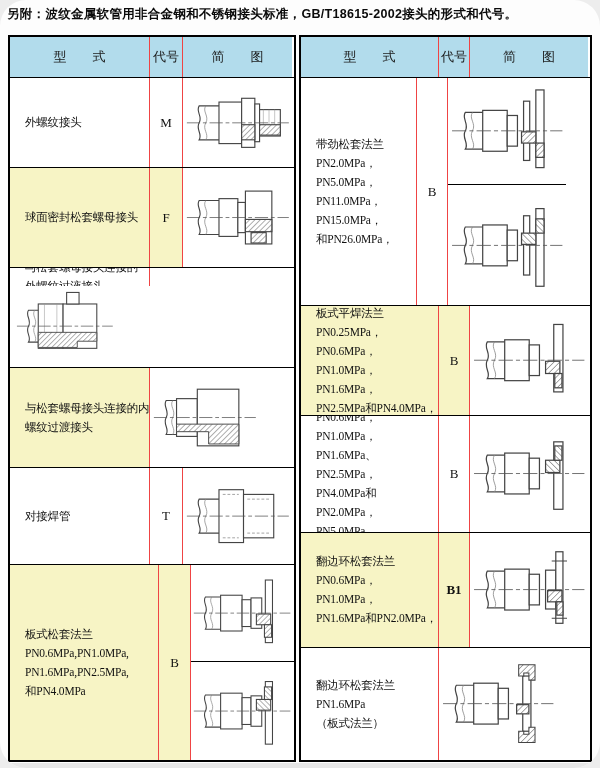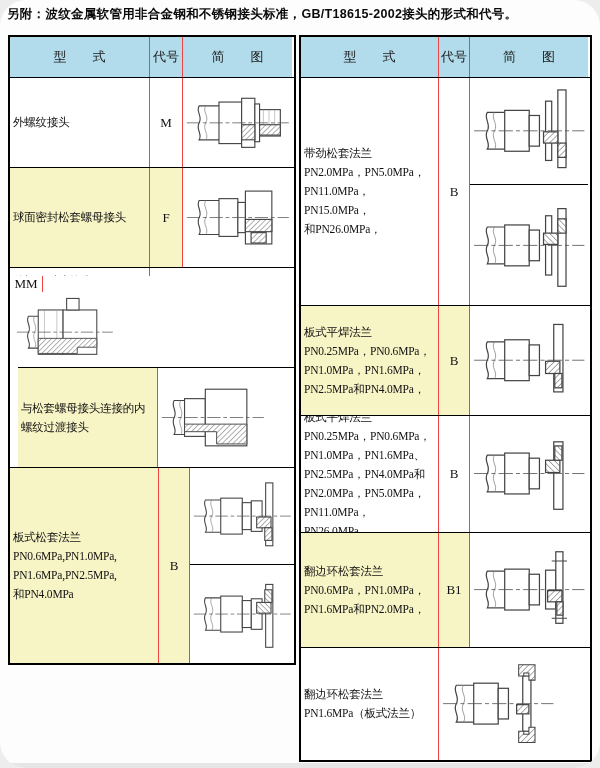--- a/index.html
+++ b/index.html
@@ -23,21 +23,21 @@
   .cell:last-child{border-right:none;}
   .hdr .cell{
     background:var(--blue,#b2dcec);
     display:flex;align-items:center;justify-content:center;
     font-family:"Liberation Serif","DejaVu Serif",serif;
     font-size:13px;color:#1a1a1a;
   }
   .type{
     font-family:"Liberation Serif","DejaVu Serif",serif;
     font-size:11.5px;line-height:19px;letter-spacing:-.2px;
-    padding:4px 3px;display:flex;flex-direction:column;justify-content:center;
+    padding:4px 15px;display:flex;flex-direction:column;justify-content:center;
     white-space:pre-line;word-break:keep-all;overflow:hidden;
   }
   .code{
     font-family:"Liberation Serif","DejaVu Serif",serif;
     font-size:13px;display:flex;align-items:center;justify-content:center;
   }
   .hl{background:var(--yellow,#f7f4c5) !important;}
   .diag{display:flex;flex-direction:column;padding:0;}
   .sub{flex:1 1 auto;display:flex;align-items:center;justify-content:center;border-top:1px solid #000;overflow:hidden;}
   .sub:first-child{border-top:none;}
@@ -101,21 +101,20 @@
               <rect x="64" y="45" width="28" height="13" fill="url(#p2)" stroke="#444" stroke-width="1.2"></rect>
               <rect x="70" y="59" width="16" height="11" fill="url(#p2)" stroke="#444" stroke-width="1.2"></rect>
               <line x1="2" y1="43" x2="110" y2="43" stroke="#555" stroke-width="0.8" stroke-dasharray="14 3 4 3"></line>
             </svg>
           </div>
         </div>
       </div>
       <div class="row" style="height: 100px; flex-direction: column;">
         <div class="cell type" style="width: 140px;">与松套螺母接头连接的
 外螺纹过液接头</div>
-        <div class="cell code" style="width: 33px;">MM</div>
         <div class="cell diag" style="width: 109px;">
           <div class="sub">
             <svg viewBox="0 0 112 86" preserveAspectRatio="xMidYMid meet" xmlns="http://www.w3.org/2000/svg">
               <defs>
                 <pattern id="p3" patternUnits="userSpaceOnUse" width="4" height="4" patternTransform="rotate(45)">
                   <rect width="4" height="4" fill="#fff"></rect>
                   <line x1="0" y1="0" x2="0" y2="4" stroke="#555" stroke-width="1"></line>
                 </pattern>
               </defs>
               <path d="M36 25 H15 C11 31 19 36 15 43 C11 50 19 55 15 61 H36" fill="#fff" stroke="#444" stroke-width="1.2"></path>
@@ -123,37 +122,59 @@
               <rect x="26" y="18" width="28" height="50" fill="#fff" stroke="#444" stroke-width="1.2"></rect>
               <rect x="54" y="18" width="38" height="50" fill="#fff" stroke="#444" stroke-width="1.2"></rect>
               <rect x="58" y="5" width="14" height="13" fill="#fff" stroke="#444" stroke-width="1.2"></rect>
               <path d="M33 18 V68 M47 18 V68" stroke="#999" stroke-width="0.6" fill="none"></path>
               <path d="M26 50 H92 V60 H70 V67 H26 Z" fill="url(#p3)" stroke="#444" stroke-width="1"></path>
               <line x1="2" y1="43" x2="110" y2="43" stroke="#555" stroke-width="0.8" stroke-dasharray="14 3 4 3"></line>
             </svg>
           </div>
         </div>
       </div>
-      <div class="row" style="height: 100px; margin-left: 8px;">
+      <div class="row" style="height: 100px;">
         <div class="cell type hl" style="width: 140px;">与松套螺母接头连接的内
 螺纹过渡接头</div>
         <div class="cell diag" style="width: 109px;">
           <div class="sub">
             <svg viewBox="0 0 112 86" preserveAspectRatio="xMidYMid meet" xmlns="http://www.w3.org/2000/svg">
               <defs>
                 <pattern id="p4" patternUnits="userSpaceOnUse" width="4" height="4" patternTransform="rotate(45)">
                   <rect width="4" height="4" fill="#fff"></rect>
                   <line x1="0" y1="0" x2="0" y2="4" stroke="#555" stroke-width="1"></line>
                 </pattern>
               </defs>
               <path d="M36 25 H15 C11 31 19 36 15 43 C11 50 19 55 15 61 H36" fill="#fff" stroke="#444" stroke-width="1.2"></path>
               <path d="M22 25 C18 31 26 36 22 43 C18 50 26 55 22 61" fill="none" stroke="#888" stroke-width="0.8"></path>
               <rect x="26" y="23" width="22" height="40" fill="#fff" stroke="#444" stroke-width="1.2"></rect>
               <rect x="48" y="13" width="44" height="60" fill="#fff" stroke="#444" stroke-width="1.2"></rect>
               <path d="M26 50 H92 V71 H60 V58 H26 Z" fill="url(#p4)" stroke="#444" stroke-width="1"></path>
+              <line x1="2" y1="43" x2="110" y2="43" stroke="#555" stroke-width="0.8" stroke-dasharray="14 3 4 3"></line>
+            </svg>
+          </div>
+        </div>
+      </div>
+      <div class="row" style="height: 97px;">
+        <div class="cell type" style="width: 140px;">对接焊管</div>
+        <div class="cell code" style="width: 33px;">T</div>
+        <div class="cell diag" style="width: 109px;">
+          <div class="sub">
+            <svg viewBox="0 0 112 86" preserveAspectRatio="xMidYMid meet" xmlns="http://www.w3.org/2000/svg">
+              <defs>
+                <pattern id="p5" patternUnits="userSpaceOnUse" width="4" height="4" patternTransform="rotate(45)">
+                  <rect width="4" height="4" fill="#fff"></rect>
+                  <line x1="0" y1="0" x2="0" y2="4" stroke="#555" stroke-width="1"></line>
+                </pattern>
+              </defs>
+              <path d="M36 25 H15 C11 31 19 36 15 43 C11 50 19 55 15 61 H36" fill="#fff" stroke="#444" stroke-width="1.2"></path>
+              <path d="M22 25 C18 31 26 36 22 43 C18 50 26 55 22 61" fill="none" stroke="#888" stroke-width="0.8"></path>
+              <rect x="36" y="15" width="26" height="56" fill="#fff" stroke="#444" stroke-width="1.2"></rect>
+              <rect x="62" y="20" width="32" height="46" fill="#fff" stroke="#444" stroke-width="1.2"></rect>
+              <path d="M40 20 H57 M40 66 H57 M66 25 H89 M66 61 H89" stroke="#888" stroke-width="0.8" stroke-dasharray="3 2" fill="none"></path>
               <line x1="2" y1="43" x2="110" y2="43" stroke="#555" stroke-width="0.8" stroke-dasharray="14 3 4 3"></line>
             </svg>
           </div>
         </div>
       </div>
       <div class="row" style="height: 196px;">
         <div class="cell type hl" style="width: 156px;">板式松套法兰
 PN0.6MPa,PN1.0MPa,
 PN1.6MPa,PN2.5MPa,
 和PN4.0MPa</div>
@@ -202,21 +223,21 @@
         </div>
       </div>
     </div>
   <div class="tbl" id="tbl-right" style="left:299px;width:293px;">
       <div class="row hdr" style="height: 40px;">
         <div class="cell" style="width: 138px;">型　　式</div>
         <div class="cell" style="width: 31px;">代号</div>
         <div class="cell" style="width: 118px;">简　　图</div>
       </div>
       <div class="row" style="height: 228px;">
-        <div class="cell type" style="width: 138px;">带劲松套法兰
+        <div class="cell type" style="width: 116px;">带劲松套法兰
 PN2.0MPa，PN5.0MPa，
 PN11.0MPa，PN15.0MPa，
 和PN26.0MPa，</div>
         <div class="cell code" style="width: 31px;">B</div>
         <div class="cell diag" style="width: 118px;">
           <div class="sub" style="flex: 0 0 106px;">
             <svg viewBox="0 0 112 86" preserveAspectRatio="xMidYMid meet" xmlns="http://www.w3.org/2000/svg">
               <defs>
                 <pattern id="p8" patternUnits="userSpaceOnUse" width="4" height="4" patternTransform="rotate(45)">
                   <rect width="4" height="4" fill="#fff"></rect>
@@ -312,21 +333,21 @@
               </g>
               <line x1="2" y1="43" x2="110" y2="43" stroke="#555" stroke-width="0.8" stroke-dasharray="14 3 4 3"></line>
             </svg>
           </div>
         </div>
       </div>
       <div class="row" style="height: 115px;">
         <div class="cell type hl" style="width: 138px;">翻边环松套法兰
 PN0.6MPa，PN1.0MPa，
 PN1.6MPa和PN2.0MPa，</div>
-        <div class="cell code hl" style="width: 31px;">B1</div>
+        <div class="cell code hl" style="width: 31px; font-weight: bold;">B1</div>
         <div class="cell diag" style="width: 118px;">
           <div class="sub">
             <svg viewBox="0 0 112 86" preserveAspectRatio="xMidYMid meet" xmlns="http://www.w3.org/2000/svg">
               <defs>
                 <pattern id="p12" patternUnits="userSpaceOnUse" width="4" height="4" patternTransform="rotate(45)">
                   <rect width="4" height="4" fill="#fff"></rect>
                   <line x1="0" y1="0" x2="0" y2="4" stroke="#555" stroke-width="1"></line>
                 </pattern>
               </defs>
               <path d="M36 25 H15 C11 31 19 36 15 43 C11 50 19 55 15 61 H36" fill="#fff" stroke="#444" stroke-width="1.2"></path>

